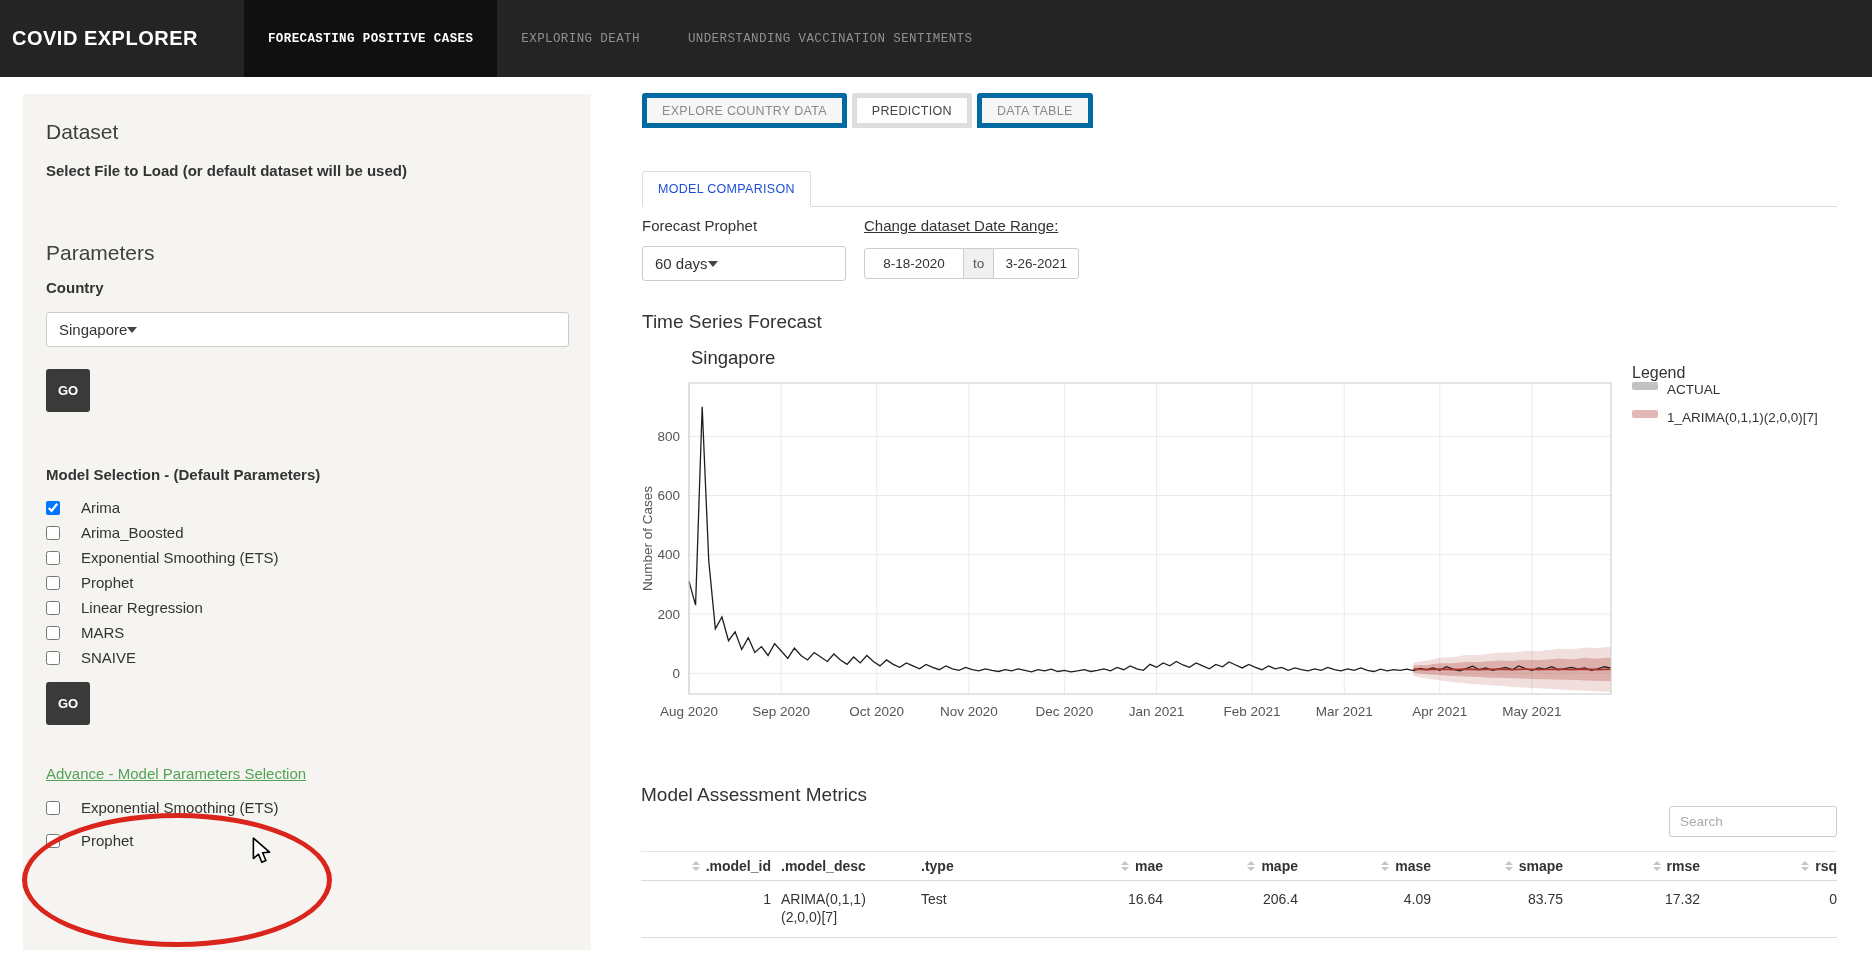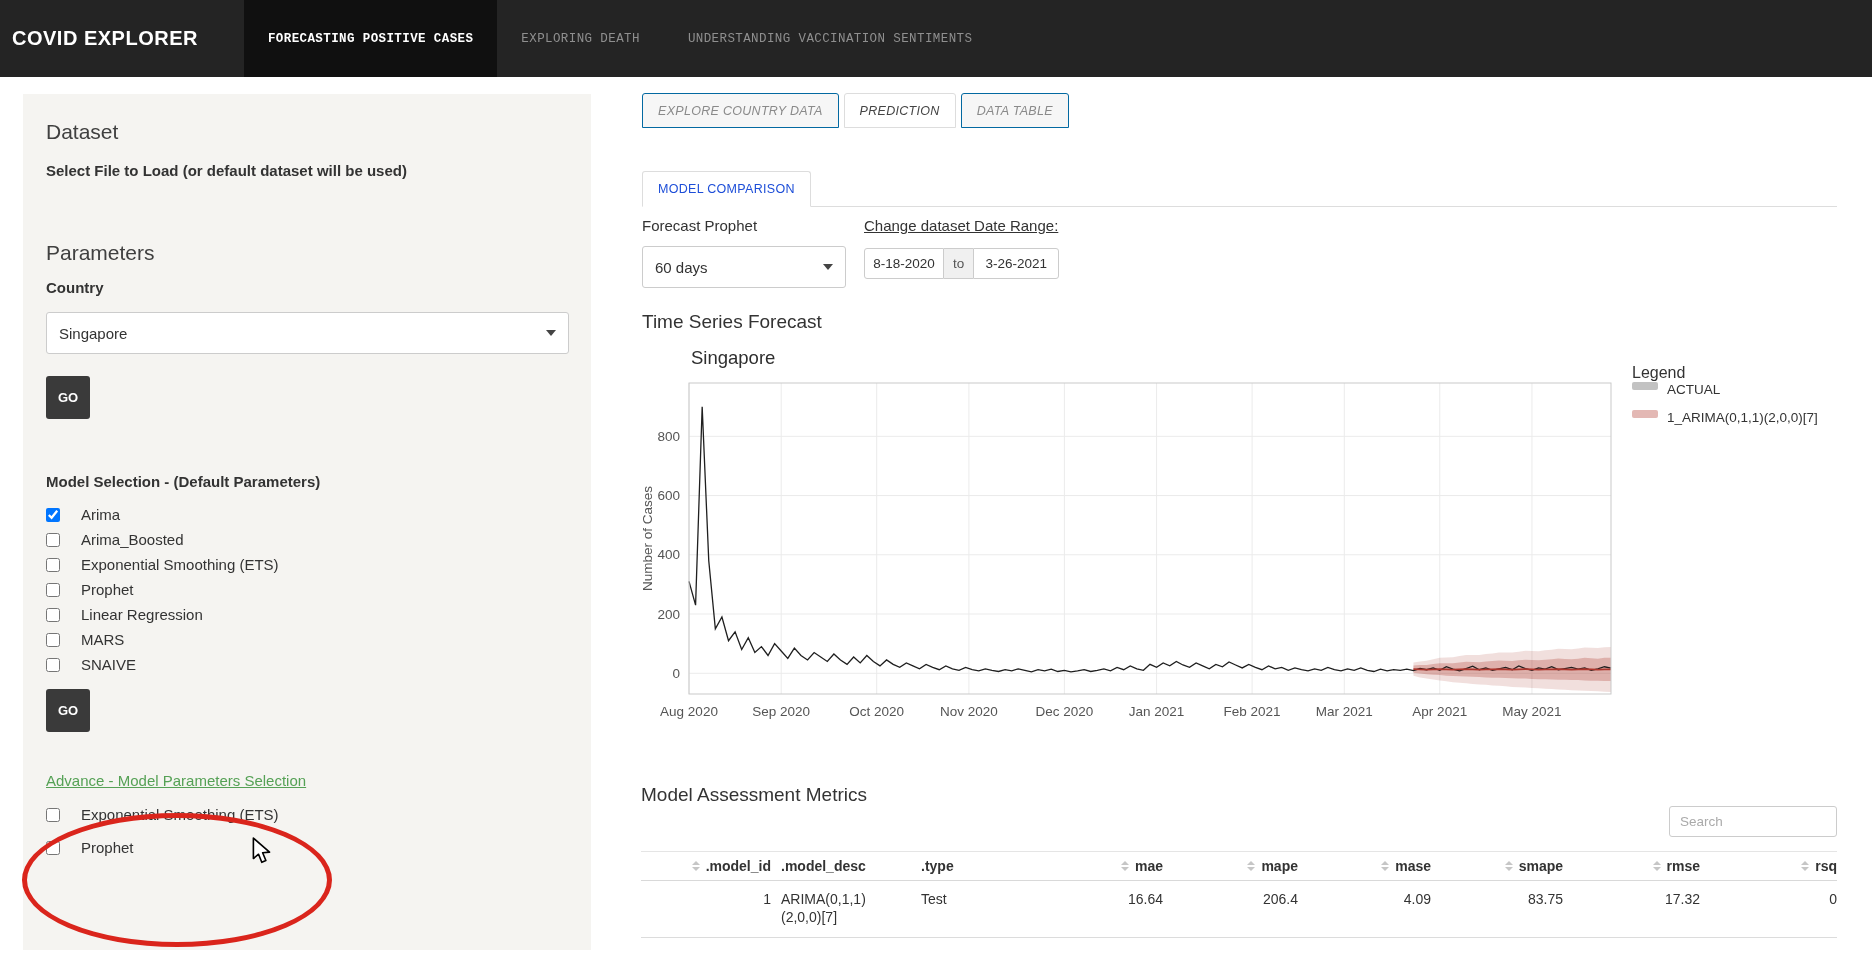--- a/index.html
+++ b/index.html
@@ -17,48 +17,48 @@
   #sidebar{position:absolute;left:23px;top:94px;width:568px;height:856px;background:#f5f4f1;padding:26px 22px 0 23px;}
   .panel-heading{font-size:21px;font-weight:400;color:#404040;}
   .control-label{display:block;font-size:15px;font-weight:bold;color:#333;}
   #file-label{margin-top:18px;}
   #file-group{display:flex;margin-top:10px;height:45px;width:523px;}
   #browse-btn{width:86px;background:#3a3a3a;color:#fff;font-size:13px;font-weight:bold;border:1px solid #3a3a3a;letter-spacing:.4px;cursor:pointer;border-radius:3px 0 0 3px;font-family:inherit;}
   #file-display{flex:1;border:1px solid #d6d6d6;border-left:none;background:#fdfdfd;padding:0 14px;font-size:15px;color:#333;border-radius:0 3px 3px 0;font-family:inherit;}
   #file-display::placeholder{color:#bcbcbc;}
   #params-heading{margin-top:62px;}
   #country-label{margin-top:14px;}
-  .select-box{width:523px;height:42px;background:#fff;border:1px solid #ccc;border-radius:3px;display:flex;align-items:center;justify-content:space-between;padding:0 12px;font-size:15px;color:#333;cursor:pointer;}
+  .select-box{width:523px;height:35px;background:#fff;border:1px solid #ccc;border-radius:3px;display:flex;align-items:center;justify-content:flex-start;padding:0 12px;font-size:15px;color:#333;cursor:pointer;}
   #country-select{margin-top:16px;}
   .caret{width:0;height:0;border-left:5px solid transparent;border-right:5px solid transparent;border-top:6px solid #444;}
   .go-btn{display:block;margin-top:22px;width:44px;height:43px;background:#3a3a3a;color:#fff;font-size:13px;font-weight:bold;border:none;border-radius:3px;cursor:pointer;font-family:inherit;}
   #models-label{margin-top:54px;}
   #model-list{margin-top:12px;}
   .cb-row{display:flex;align-items:center;gap:21px;height:25px;font-size:15px;color:#333;cursor:pointer;font-weight:400;}
   .cb-row input{width:14px;height:14px;margin:0;}
   #models-go{margin-top:12px;}
   #advanced-link{display:inline-block;margin-top:40px;font-size:15px;color:#55a155;text-decoration:underline;cursor:pointer;}
   #advanced-list{margin-top:12px;}
   #advanced-list .cb-row + .cb-row{margin-top:8px;}
 
   
   #tabs-row{position:absolute;left:642px;top:93px;display:flex;gap:5px;height:35px;}
-  .main-tab{display:flex;align-items:center;padding:0 15px;font-size:12.5px;letter-spacing:.3px;color:#8a8a8a;background:#f6f6f6;border:1px solid #0369a1;border-radius:3px 3px 0 0;cursor:pointer;white-space:nowrap;font-style:italic;}
+  .main-tab{display:flex;align-items:center;padding:0 15px;font-size:12.5px;letter-spacing:.3px;color:#8a8a8a;background:#f6f6f6;border:5px solid #0369a1;border-radius:3px 3px 0 0;cursor:pointer;white-space:nowrap;}
   .main-tab.active{background:#fff;color:#444;border-color:#ddd;}
   #subtab-row{position:absolute;left:642px;top:171px;width:1195px;height:36px;border-bottom:1px solid #ddd;display:flex;}
   .subtab{display:flex;align-items:center;padding:0 15px;font-size:12.5px;letter-spacing:.3px;color:#1d4ed8;background:#fff;border:1px solid #ddd;border-bottom:1px solid #fff;margin-bottom:-1px;border-radius:3px 3px 0 0;cursor:pointer;}
 
   
   .ctl-label{position:absolute;font-size:15px;color:#333;}
   #fh-label{left:642px;top:217px;}
   #fh-select{position:absolute;left:642px;top:246px;width:204px;margin:0;}
   #dr-label{left:864px;top:217px;text-decoration:underline;}
   #date-range{position:absolute;left:864px;top:248px;height:31px;display:flex;align-items:stretch;}
   .date-input{height:31px;border:1px solid #ccc;background:#fff;text-align:center;font-size:13.5px;color:#333;font-family:inherit;}
-  #date-start{width:80px;border-radius:3px 0 0 3px;}
+  #date-start{width:100px;border-radius:3px 0 0 3px;}
   #date-end{width:86px;border-radius:0 3px 3px 0;}
   #date-to{display:flex;align-items:center;padding:0 9px;background:#f0f0f0;border-top:1px solid #ccc;border-bottom:1px solid #ccc;font-size:13.5px;color:#555;}
 
   
   .section-title{position:absolute;font-size:19px;font-weight:400;color:#333;}
   #ts-title{left:642px;top:311px;}
   #forecast-svg{position:absolute;left:640px;top:340px;}
   #legend{position:absolute;left:1632px;top:364px;}
   #legend-title{font-size:16px;color:#333;}
   .legend-entry{display:flex;gap:9px;margin-top:0;font-size:13.5px;color:#333;}

